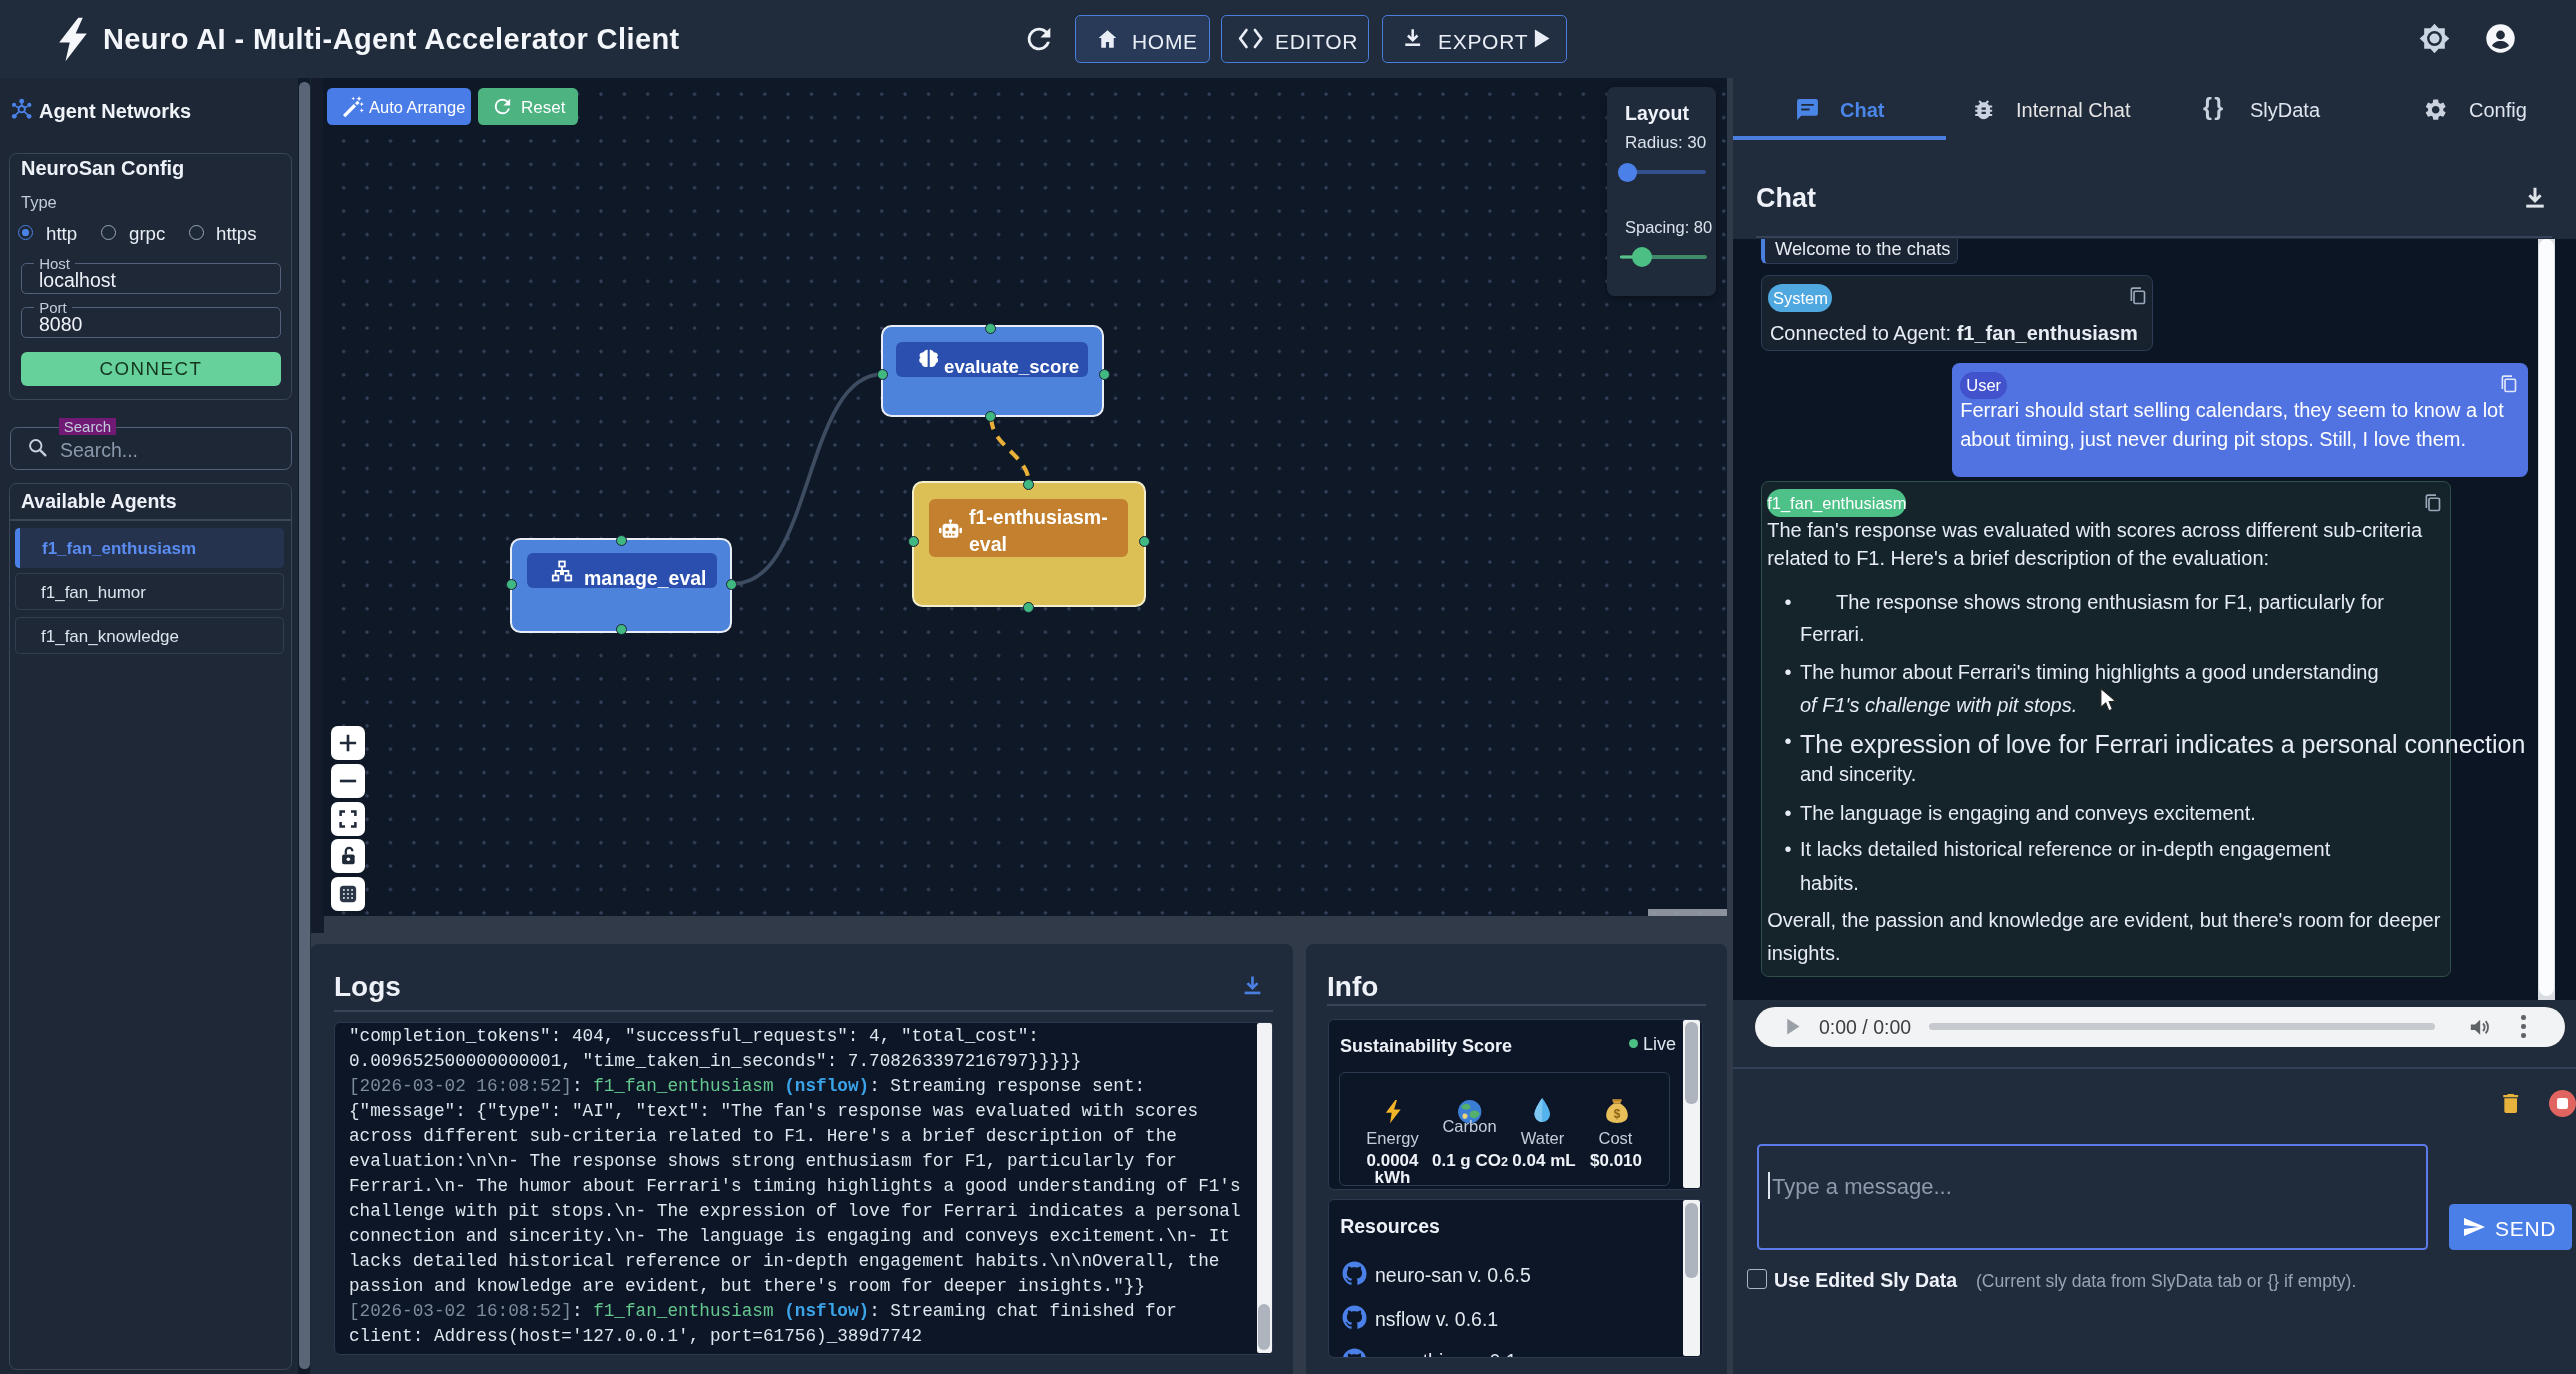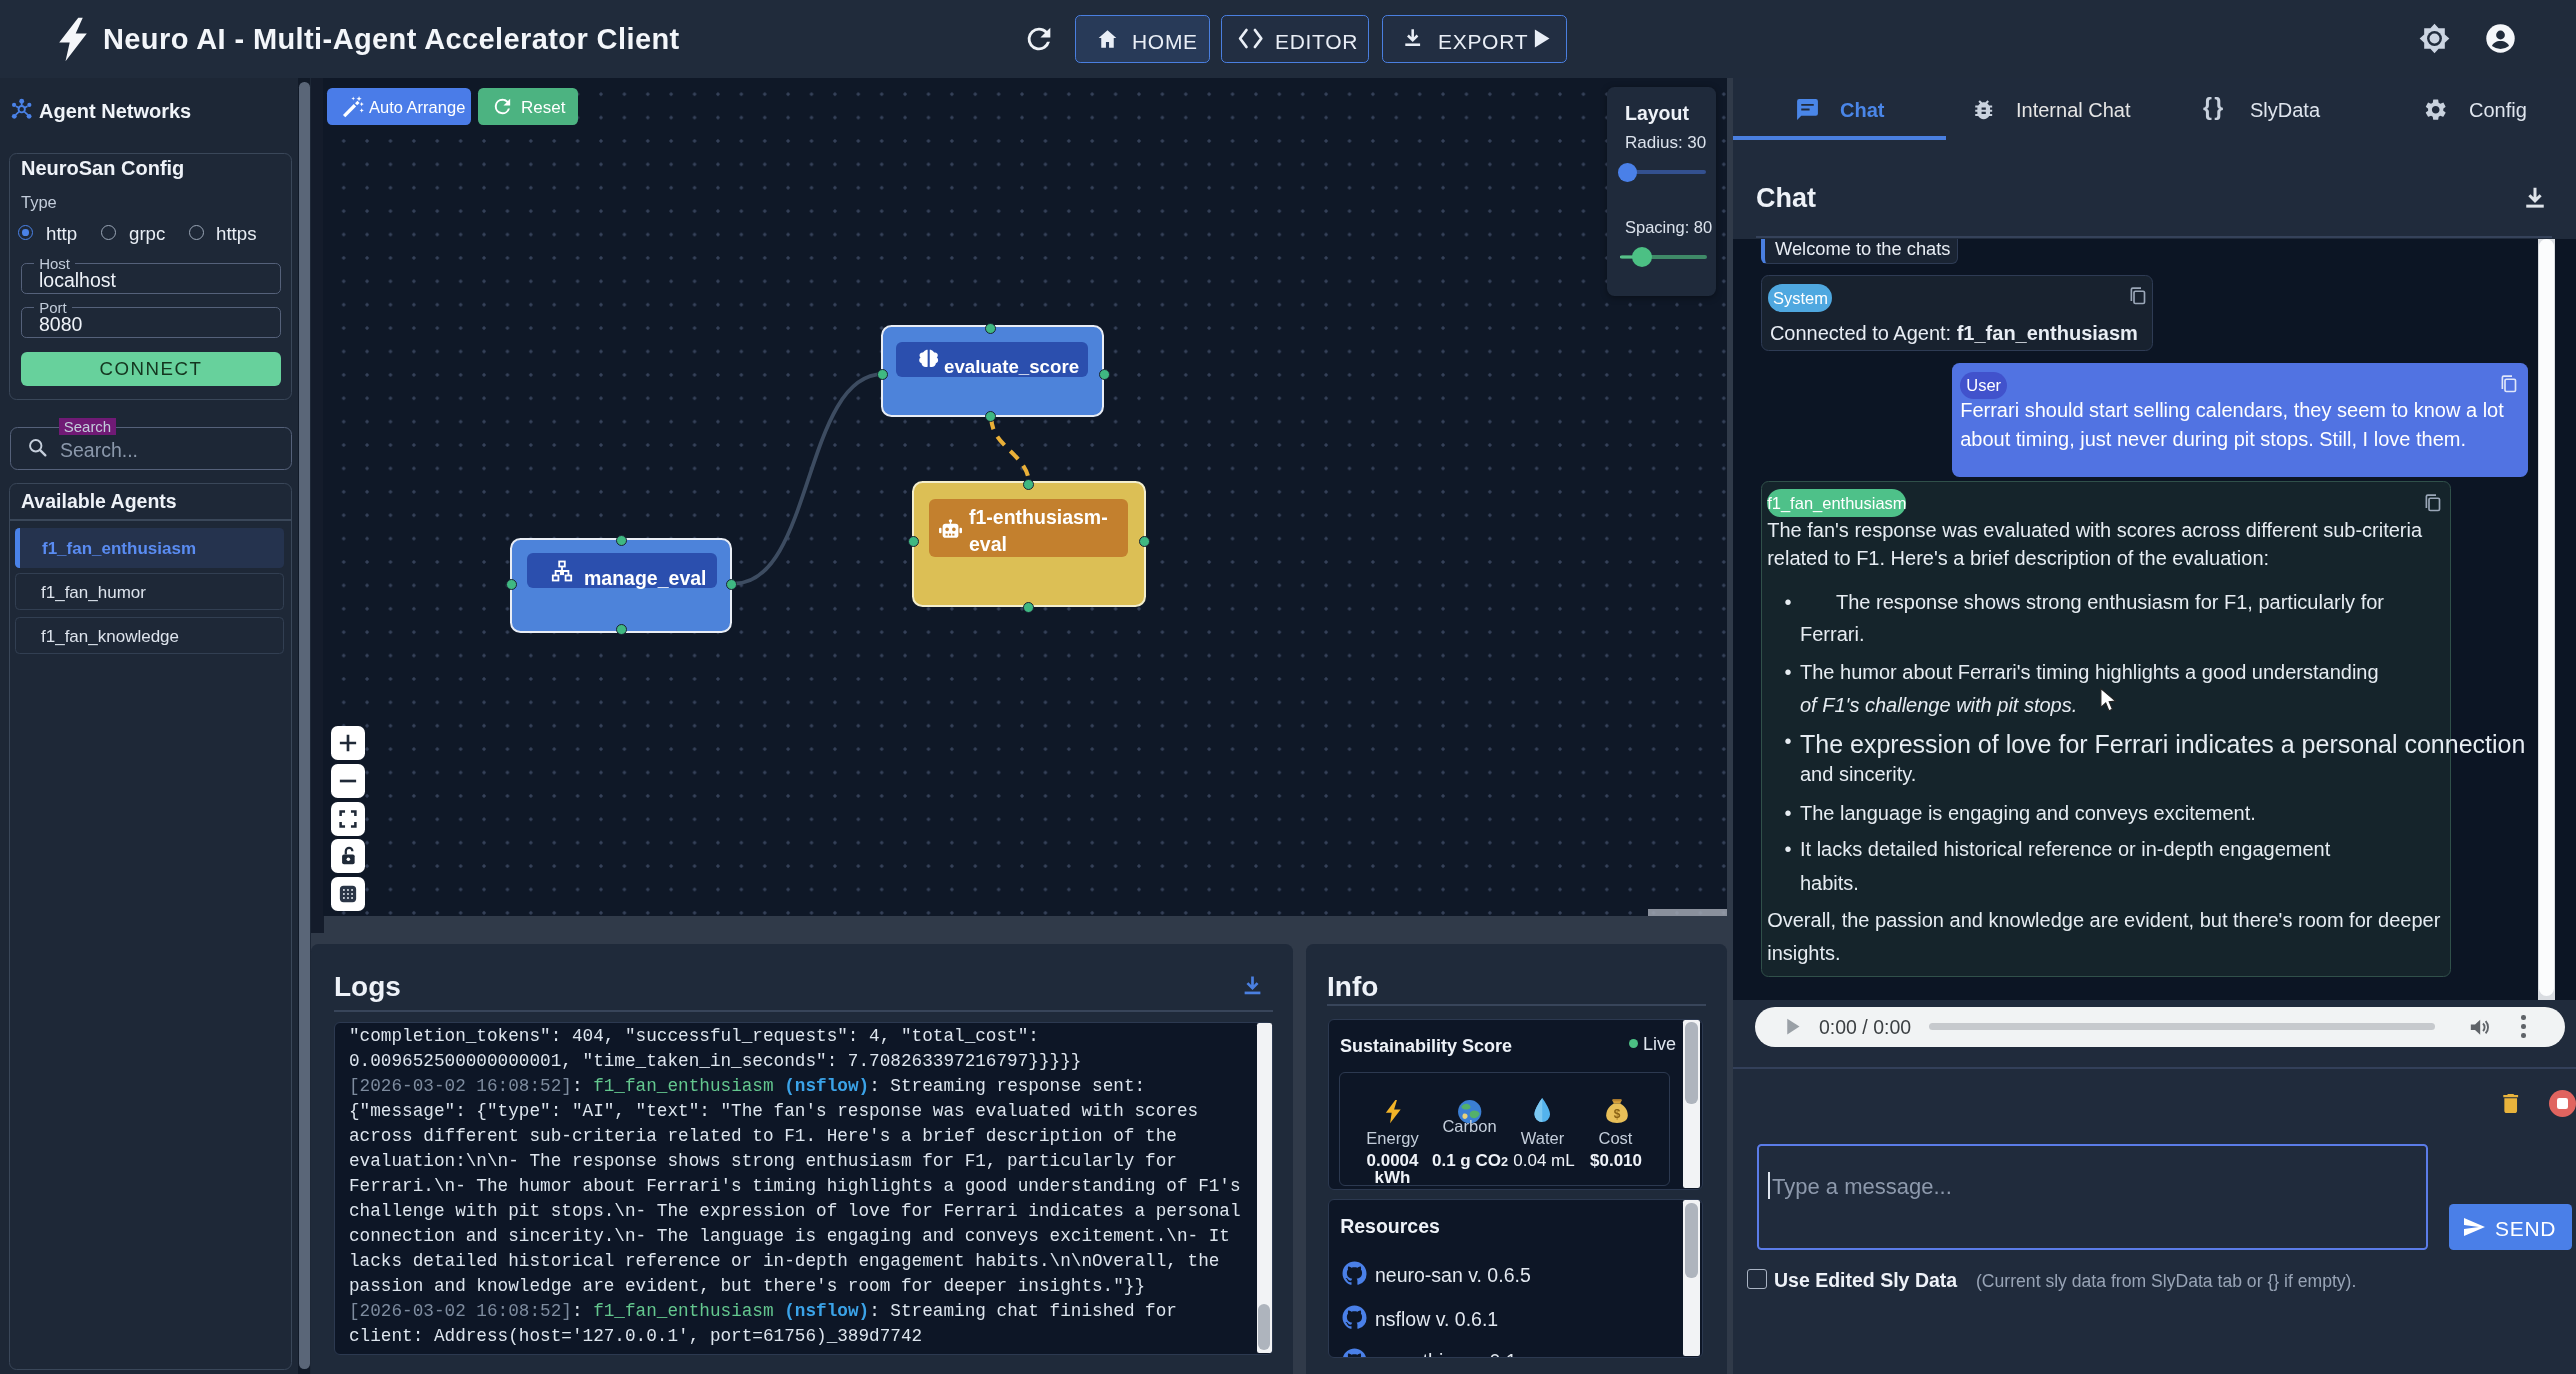--- a/index.html
+++ b/index.html
@@ -280,21 +280,21 @@
     <path d="M6 14 C8 13 10 14 10 16 C10 18 8 19.5 6 18.5 C4.8 17.5 4.8 15.5 6 14 Z" fill="#e8d27a"></path>
   </svg>
 <div class="abs" style="left:1432px;top:1117px;width:75px;text-align:center;font-size:16.5px;color:#c4cedb;">Carbon</div>
 <div class="abs" style="left:1425px;top:1151px;width:90px;text-align:center;font-size:17px;font-weight:bold;color:#eef2f8;">0.1 g CO<span style="font-size:12.7px;">2</span></div>
 
 <svg class="abs" style="left:1531px;top:1097px;" width="22.5" height="27" viewBox="0 0 20 26">
     <path d="M10 1 C10 1 2.5 11 2.5 16.5 a7.5 7.5 0 0 0 15 0 C17.5 11 10 1 10 1 Z" fill="#54b3ed"></path>
     <path d="M10 1 C10 1 2.5 11 2.5 16.5 a7.5 7.5 0 0 0 7.5 7.5 Z" fill="#7cc8f2"></path>
   </svg>
 <div class="abs" style="left:1505px;top:1129px;width:75px;text-align:center;font-size:16.5px;color:#c4cedb;">Water</div>
-<div class="abs" style="left:1499px;top:1151px;width:90px;text-align:center;font-size:17px;font-weight:normal;color:#eef2f8;">0.04 mL</div>
+<div class="abs" style="left:1499px;top:1151px;width:90px;text-align:center;font-size:17px;font-weight:bold;color:#eef2f8;">0.04 mL</div>
 
 <svg class="abs" style="left:1605px;top:1097px;" width="24" height="27" viewBox="0 0 22 25">
     <path d="M8 6 L6.5 2.5 L15.5 2.5 L14 6 Z" fill="#d8a23c"></path>
     <path d="M7 2 H15 V4 H7 Z" fill="#b9842e"></path>
     <path d="M8 6 C3 9 1 13 1 17 C1 22 5 24 11 24 C17 24 21 22 21 17 C21 13 19 9 14 6 Z" fill="#e8bf58"></path>
     <text x="11" y="19" font-size="11" font-weight="bold" fill="#8a6215" text-anchor="middle" font-family="Liberation Sans">$</text>
   </svg>
 <div class="abs" style="left:1578px;top:1129px;width:75px;text-align:center;font-size:16.5px;color:#c4cedb;">Cost</div>
 <div class="abs" style="left:1571px;top:1151px;width:90px;text-align:center;font-size:17px;font-weight:bold;color:#eef2f8;">$0.010</div>
 <div class="abs" style="left:1683px;top:1020px;width:17px;height:168px;background:#f2f3f5;border-radius:2.2px;"></div>

